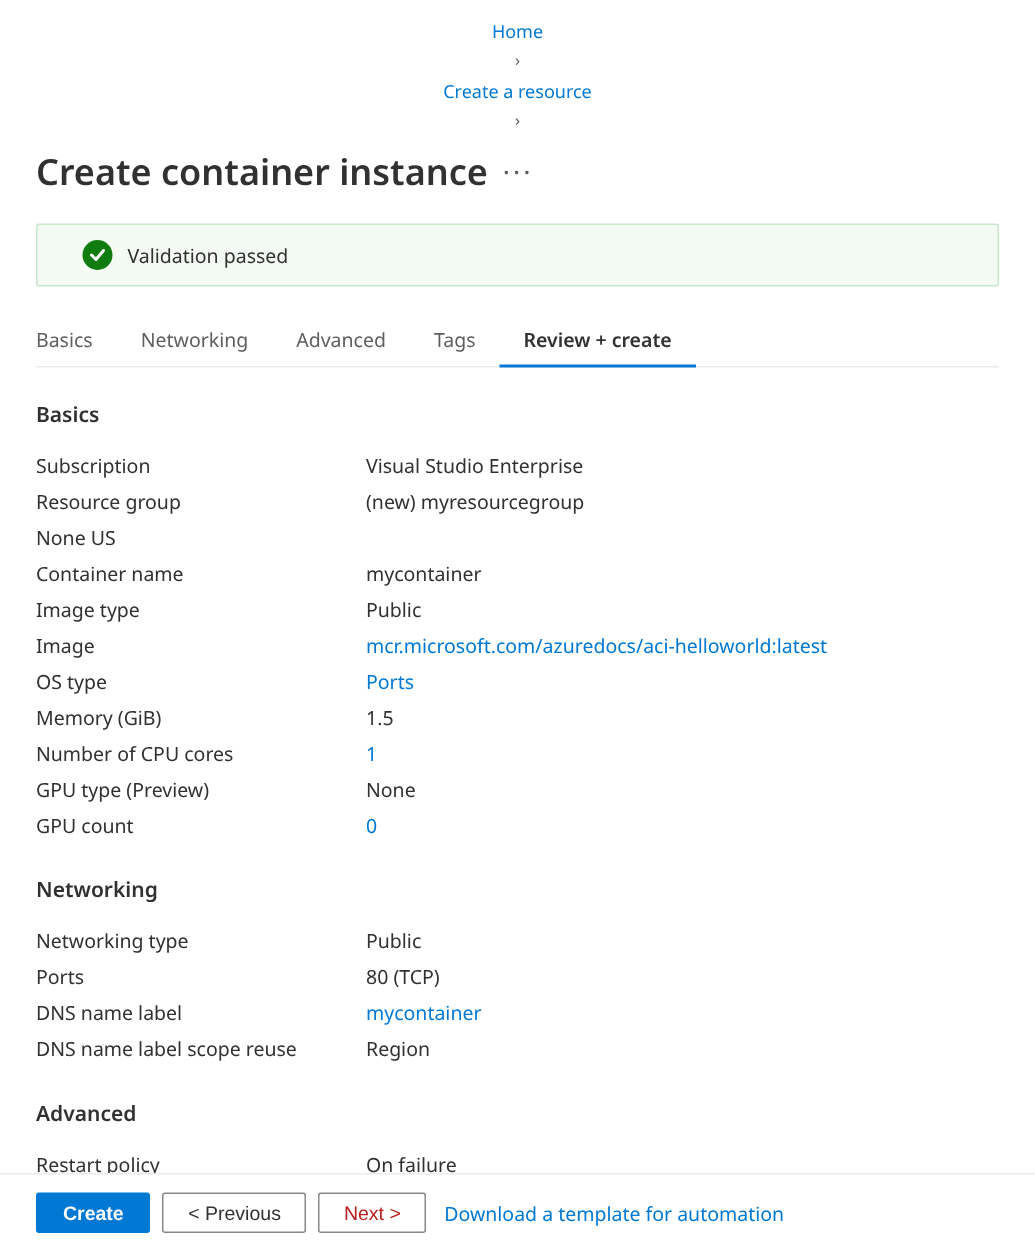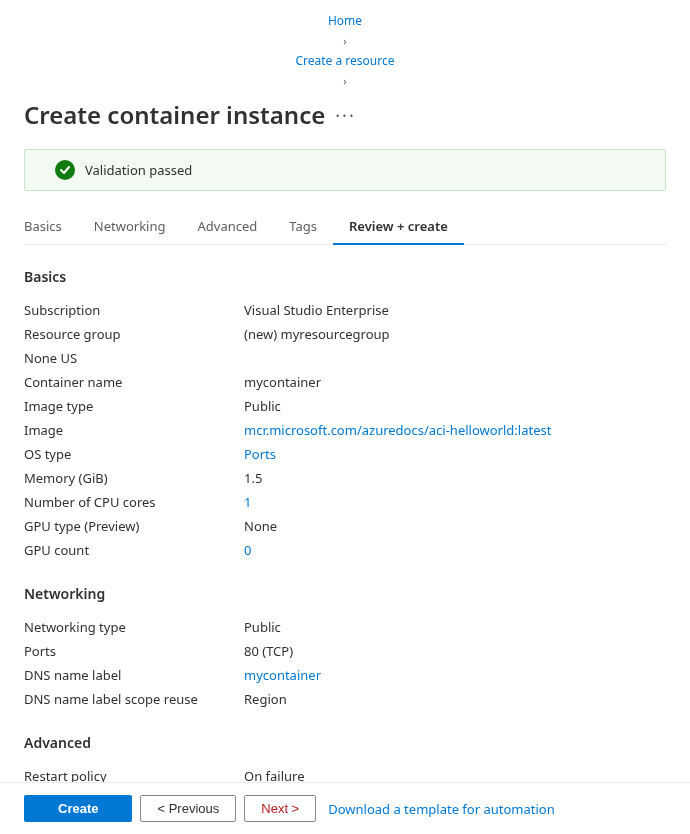--- a/index.html
+++ b/index.html
@@ -136,21 +136,21 @@
       border-top: 1px solid #edebe9;
       padding: 12px 24px;
       display: flex;
       align-items: center;
       gap: 8px;
     }
     .btn-primary {
       background: #0078d4;
       color: #fff;
       border: none;
-      padding: 6px 34px;
+      padding: 6px 18px;
       font-size: 13px;
       border-radius: 2px;
       cursor: pointer;
       font-weight: 600;
     }
     .btn-secondary {
       background: #fff;
       color: #323130;
       border: 1px solid #8a8886;
       padding: 5px 16px;

